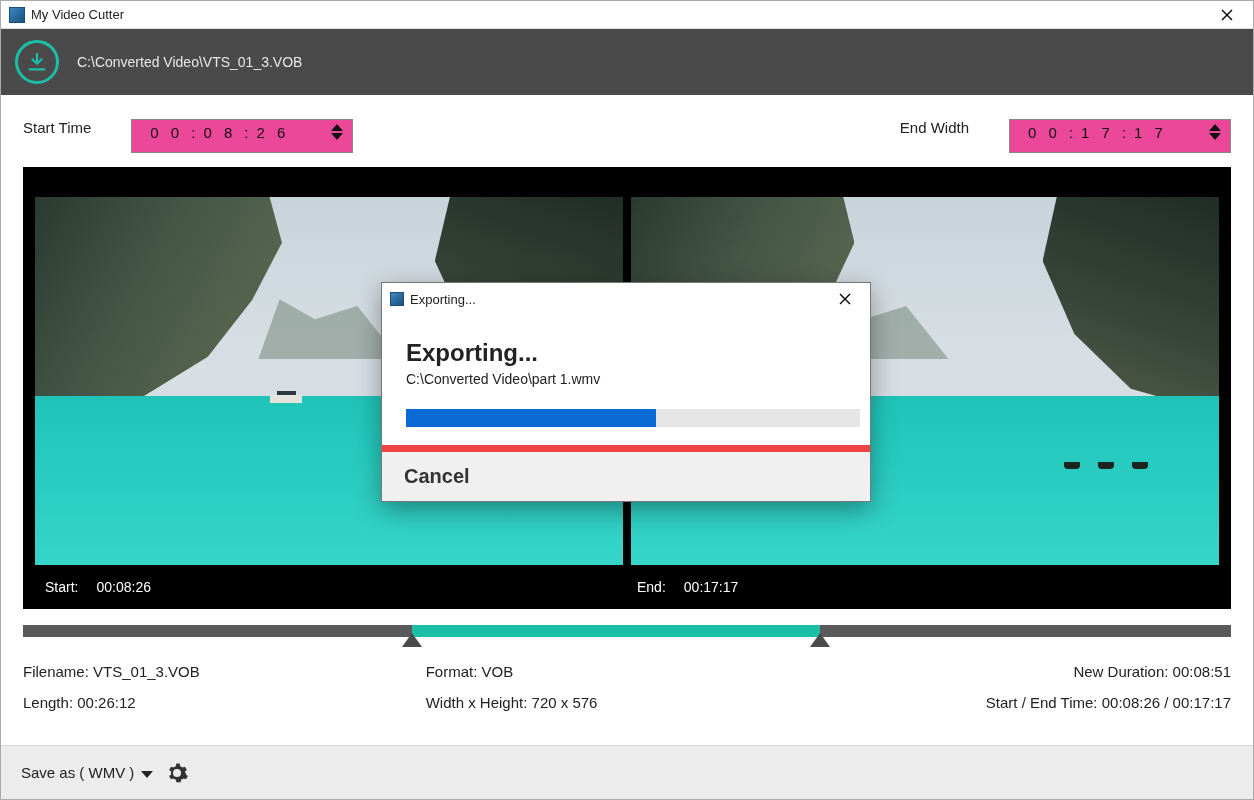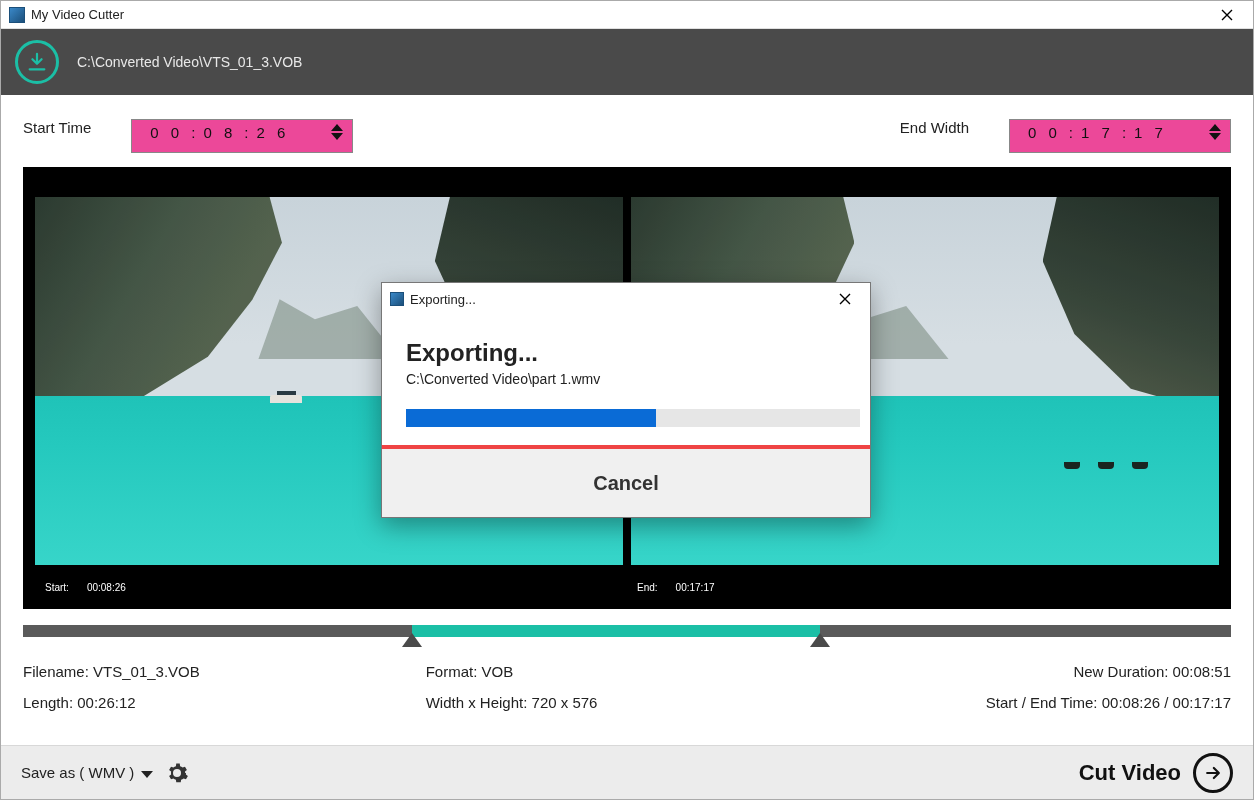--- a/index.html
+++ b/index.html
@@ -109,21 +109,21 @@
     background: #8a9a92;
     clip-path: polygon(0 100%, 15% 10%, 40% 40%, 70% 20%, 100% 100%);
     opacity:.7;
   }
   .boat { position:absolute; width:32px; height:8px; background:#e6e3dd; bottom:44%; left:40%; border-radius:2px 2px 0 0; }
   .boat::after { content:""; position:absolute; width:60%; height:4px; background:#2a3a42; top:-4px; left:20%; }
   .boats2 { position:absolute; bottom:26%; right:12%; display:flex; gap:18px; }
   .boats2 div { width:16px; height:7px; background:#1a2520; border-radius:0 0 4px 4px; }
   .preview-labels {
     position: absolute; left: 0; right: 0; bottom: 0; height: 44px;
-    display: flex; align-items: center; color: #fff; font-size: 10px;
+    display: flex; align-items: center; color: #fff; font-size: 14px;
   }
   .preview-labels .lab { position: absolute; display: flex; gap: 18px; }
   .preview-labels .lab.l { left: 22px; }
   .preview-labels .lab.r { left: 50%; padding-left: 10px; }
   
   .trimbar {
     margin: 12px 22px 2px;
     position: relative;
     height: 24px;
   }
@@ -196,22 +196,22 @@
     background: linear-gradient(135deg,#3a88c8,#1b4f7a); border:1px solid #1b4f7a; }
   .dialog .dtitle .t { flex:1; font-size:13px; }
   .dialog .dtitle .x { width:38px; height:100%; display:flex; align-items:center; justify-content:center; cursor:pointer; }
   .dialog .dtitle .x svg { width:12px; height:12px; }
   .dialog .dbody { padding: 24px 24px 18px; }
   .dialog h2 { font-size: 24px; font-weight:700; margin-bottom: 4px; }
   .dialog .path { font-size: 14px; color:#222; margin-bottom: 22px; }
   .dialog .progress { width: 454px; height: 18px; background:#e6e6e6; }
   .dialog .progress .fill { height:100%; background:#0a6bd6; }
   .dialog .dfoot {
-    height: 72px; background:#f0f0f0; border-top:4px solid #ef4444;
-    display:flex; align-items:center; justify-content:center; padding:0 22px;
+    height: 56px; background:#f0f0f0; border-top:7px solid #ef4444;
+    display:flex; align-items:center; justify-content:flex-start; padding:0 22px;
   }
   .dialog .dfoot .cancel { font-size:20px; font-weight:600; color:#333; cursor:pointer; }
 </style>
 </head>
 <body>
 
 <div class="titlebar">
   <div class="app-icon"></div>
   <div class="title">My Video Cutter</div>
   <div class="close">
@@ -319,28 +319,20 @@
     <span>
       <span>Save as ( </span><span>WMV</span><span> )</span>
       <span class="caret"></span>
     </span>
     <span class="gear">
       <svg viewBox="0 0 24 24">
           <path d="M12 8a4 4 0 100 8 4 4 0 000-8zm9 4a9 9 0 01-.12 1.45l2.02 1.57-1.92 3.32-2.38-.96a7.2 7.2 0 01-2.5 1.45l-.36 2.54H11.26l-.36-2.54a7.2 7.2 0 01-2.5-1.45l-2.38.96-1.92-3.32 2.02-1.57A9 9 0 016 12c0-.49.04-.97.12-1.45L4.1 8.98l1.92-3.32 2.38.96a7.2 7.2 0 012.5-1.45L11.26 2.6h3.48l.36 2.54a7.2 7.2 0 012.5 1.45l2.38-.96 1.92 3.32-2.02 1.57c.8.48.12.96.12 1.45z"></path>
         </svg>
     </span>
   </div>
-  <div class="cutbtn">
-    <span>Cut Video</span>
-    <span class="go">
-      <svg viewBox="0 0 24 24">
-          <path d="M5 12h12M13 6l6 6-6 6" stroke="#111" stroke-width="2.6" fill="none" stroke-linecap="round" stroke-linejoin="round"></path>
-        </svg>
-    </span>
-  </div>
 </div>
 
 <div class="dialog">
   <div class="dtitle">
     <div class="app-icon"></div>
     <div class="t">Exporting...</div>
     <div class="x">
       <svg viewBox="0 0 12 12">
           <path d="M1 1 L11 11 M11 1 L1 11" stroke="#000" stroke-width="1.4"></path>
         </svg>

